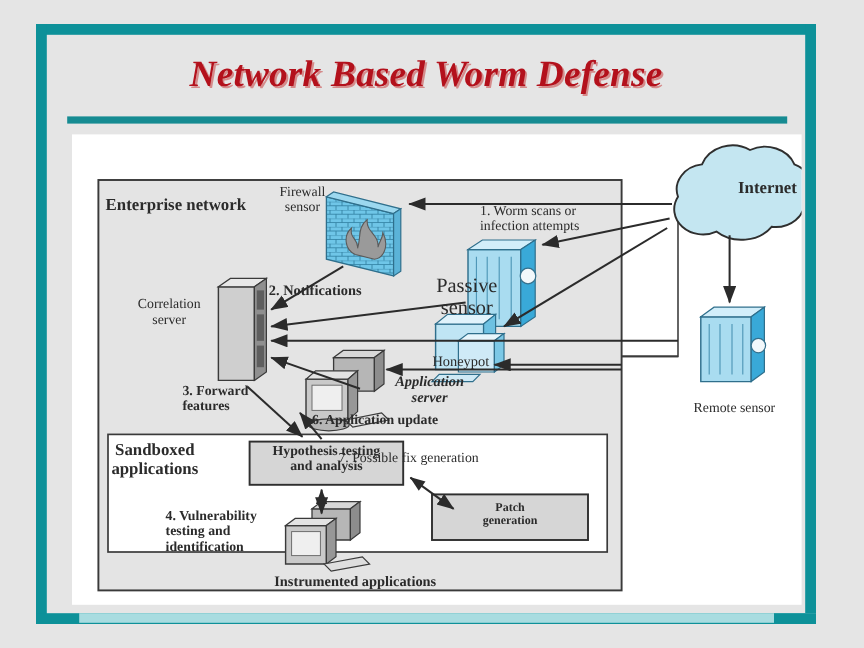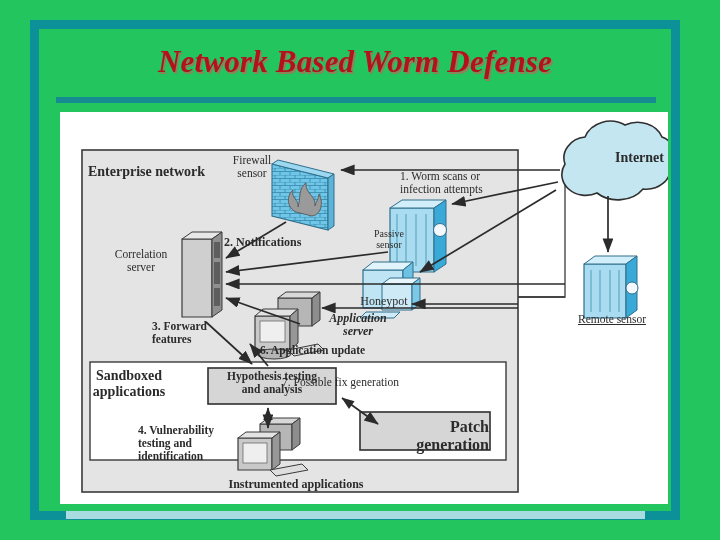--- a/index.html
+++ b/index.html
@@ -1,17 +1,17 @@
 <!DOCTYPE html>
 <html><head>
 <meta charset="utf-8">
 <style>
   html,body{margin:0;padding:0;background:#ffffff;}
   body{width:720px;height:540px;font-family:"Liberation Serif",serif;overflow:hidden;}
-  .slide{position:relative;width:720px;height:540px;background:#22c55e;}
+  .slide{position:relative;width:720px;height:540px;background:#e5e5e5;}
 
   
   .frame-top{position:absolute;left:30px;top:20px;width:650px;height:9px;background:#0d9199;}
   .frame-left{position:absolute;left:30px;top:20px;width:9px;height:500px;background:#0d9199;}
   .frame-right{position:absolute;left:671px;top:20px;width:9px;height:500px;background:#0d9199;}
   .frame-bot-dark{position:absolute;left:30px;top:511px;width:650px;height:9px;background:#0d9199;}
   .frame-bot-light{position:absolute;left:66px;top:511px;width:614px;height:8px;background:#a8dce0;}
   .frame-bot-right{position:absolute;left:645px;top:511px;width:35px;height:9px;background:#0d9199;}
 
   
@@ -201,37 +201,37 @@
     <div class="lbl b" style="left:28px;top:52px;font-size:14px;">Enterprise network</div>
 
     <div class="lbl b c" style="left:14px;top:256px;font-size:14px;width:110px;">Sandboxed
 applications</div>
 
     <div class="lbl b" style="left:555px;top:38px;font-size:14px;">Internet</div>
 
     <div class="lbl c" style="left:160px;top:42px;font-size:11.5px;width:64px;">Firewall
 sensor</div>
 
-    <div class="lbl c" style="left:298px;top:116px;font-size:10px;width:62px;">Passive
+    <div class="lbl c" style="left:298px;top:116px;font-size:17px;width:62px;">Passive
 sensor</div>
 
     <div class="lbl c" style="left:42px;top:136px;font-size:11.5px;width:78px;">Correlation
 server</div>
 
     <div class="lbl c" style="left:288px;top:183px;font-size:12px;width:72px;">Honeypot</div>
 
-    <div class="lbl c" style="left:504px;top:201px;font-size:11.5px;width:96px;text-decoration:underline;">Remote sensor</div>
+    <div class="lbl c" style="left:504px;top:222px;font-size:11.5px;width:96px;">Remote sensor</div>
 
     <div class="lbl b c" style="left:256px;top:200px;font-size:12px;width:84px;font-style:italic;">Application
 server</div>
 
     <div class="lbl b c" style="left:149px;top:258px;font-size:11.5px;width:126px;">Hypothesis testing
 and analysis</div>
 
-    <div class="lbl b c" style="left:301px;top:306px;font-size:16px;width:128px;text-align:right;">Patch
+    <div class="lbl b c" style="left:301px;top:306px;font-size:10px;width:128px;">Patch
 generation</div>
 
     <div class="lbl b c" style="left:96px;top:366px;font-size:12px;width:280px;">Instrumented applications</div>
 
     <div class="lbl" style="left:340px;top:58px;font-size:11.5px;">1. Worm scans or
 infection attempts</div>
 
     <div class="lbl b" style="left:164px;top:124px;font-size:12px;">2. Notifications</div>
 
     <div class="lbl b" style="left:92px;top:208px;font-size:11.5px;">3. Forward

